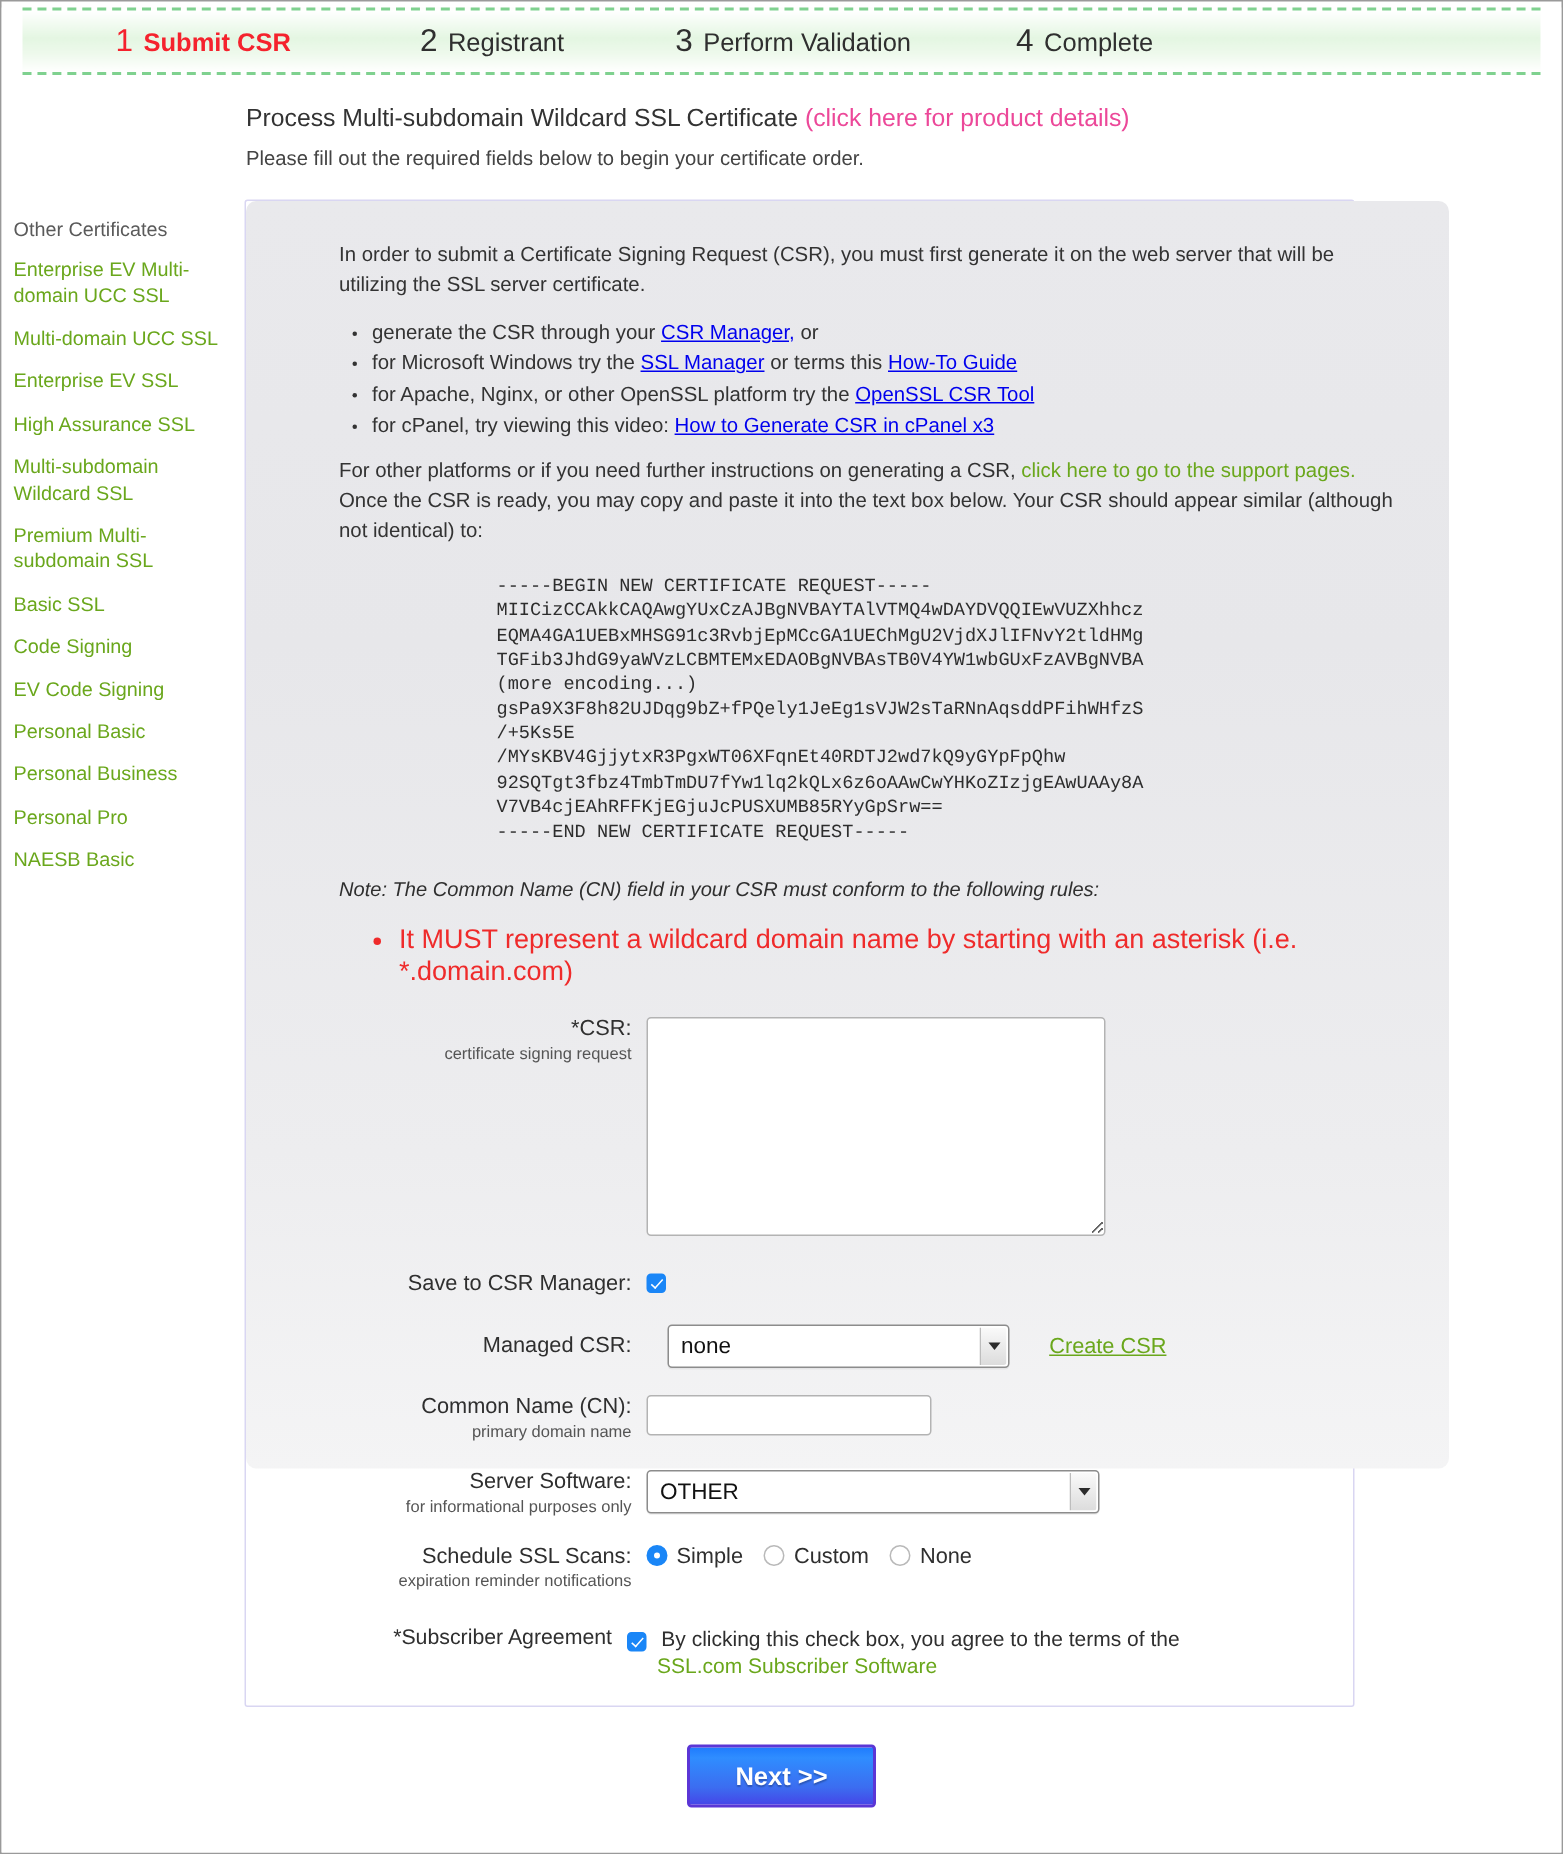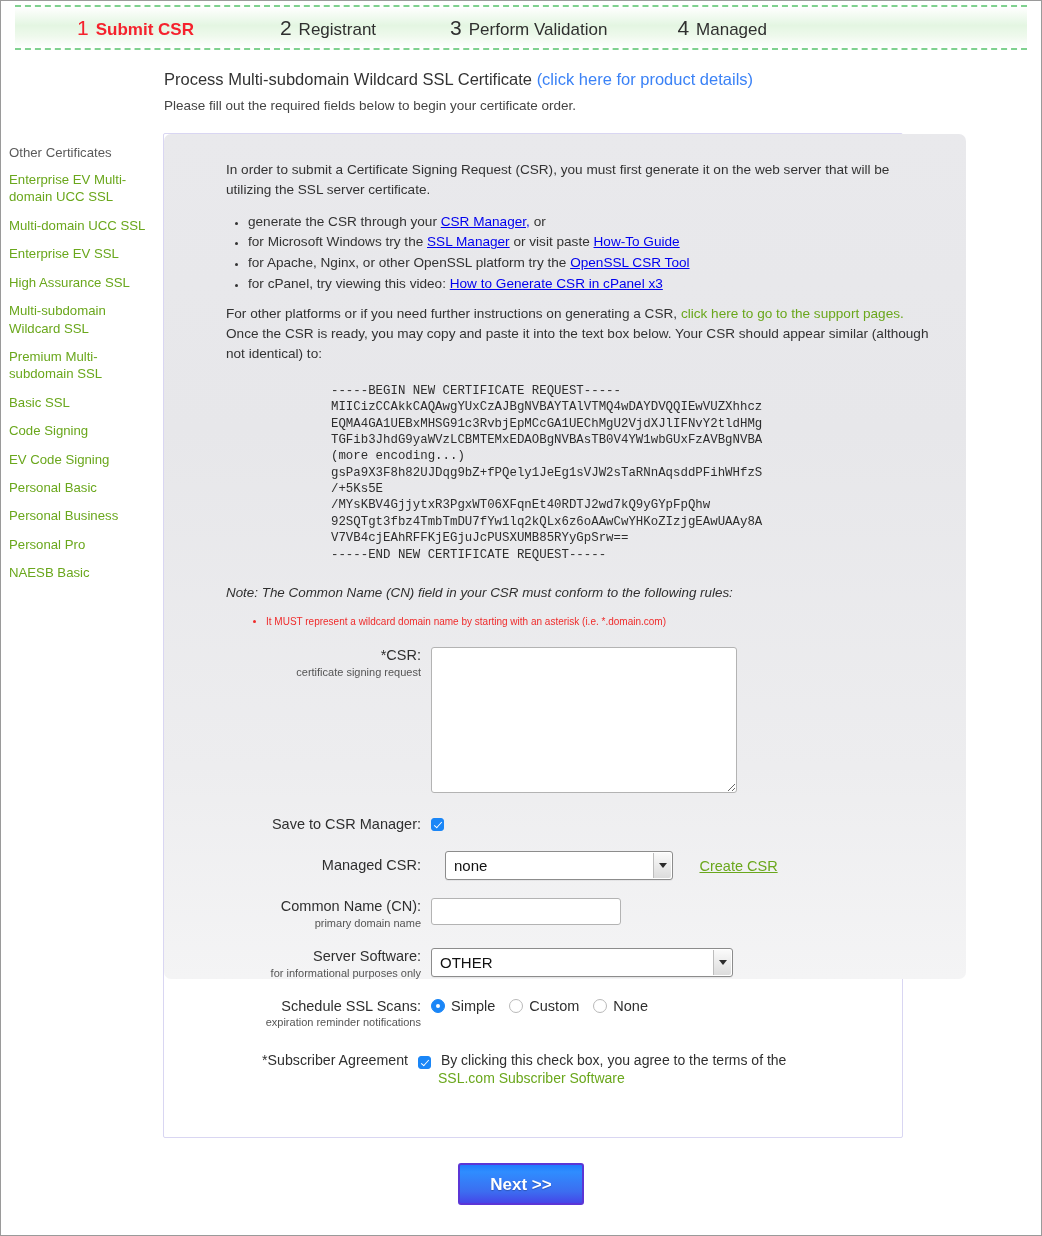--- a/index.html
+++ b/index.html
@@ -34,21 +34,21 @@
   }
   .step .lbl { font-size: 17px; color: #2f2f2f; }
   .step.active .num { color: #f5222d; }
   .step.active .lbl { color: #f5222d; font-weight: bold; }
   .step:nth-child(2) { margin-right: 74px; }
   .step:nth-child(3) { margin-right: 70px; }
 
   
   .head-wrap { padding: 19px 0 0 163px; }
   .title { font-size: 16.5px; color: #333; font-weight: 400; line-height: 1.25; }
-  .title a { color: #3b82f6; text-decoration: none; }
+  .title a { color: #ec4899; text-decoration: none; }
   .subtitle { font-size: 13.5px; color: #444; margin-top: 8px; }
 
   
   .panel {
     position: absolute;
     left: 162px; top: 128px; width: 740px; height: 1005px;
     background: #fff;
     border: 1px solid #d9d6f2;
     border-radius: 2px;
   }
@@ -70,21 +70,21 @@
     font-family: "Liberation Mono", "DejaVu Sans Mono", monospace;
     font-size: 12.4px;
     line-height: 1.32;
     color: #2d2d2d;
     margin: 19px 0 0 105px;
     white-space: pre;
   }
 
   .note { font-style: italic; font-size: 13.4px; color: #2f2f2f; margin-top: 22px; }
   ul.rednote { margin: 16px 0 0 22px; padding-left: 18px; }
-  ul.rednote li { color: #ef2b2b; font-size: 10px; }
+  ul.rednote li { color: #ef2b2b; font-size: 18px; }
 
   
   .form { margin-top: 20px; }
   .row { display: flex; align-items: flex-start; margin-bottom: 0; }
   .lab {
     width: 205px; text-align: right; padding-right: 10px;
     font-size: 14.5px; color: #2f2f2f; line-height: 1.15;
   }
   .lab .sub { display: block; font-size: 11px; color: #555; margin-top: 2px; }
   .ctl { padding-left: 0; }
@@ -148,21 +148,21 @@
     width: 190px; height: 27px;
     border: 1px solid #b3b3b3; border-radius: 3px;
     background: #fff; font-size: 13px; padding: 0 5px;
     font-family: "Liberation Sans", sans-serif; outline: none;
   }
 
   .row-srv { margin-top: 19px; align-items: flex-start; }
   .row-scan { margin-top: 18px; align-items: flex-start; }
 
   .radios { display: flex; align-items: center; gap: 0; }
-  .radopt { display: flex; align-items: center; margin-right: 14px; }
+  .radopt { display: flex; align-items: flex-start; margin-right: 14px; }
   .rb {
     -webkit-appearance: none; appearance: none;
     width: 14px; height: 14px; border-radius: 50%;
     border: 1px solid #b9b9b9; background: #fff;
     margin: 0 6px 0 0; position: relative; cursor: pointer;
   }
   .rb:checked { background: #1a86f7; border-color: #1a86f7; }
   .rb:checked::after {
     content: ""; position: absolute; left: 4px; top: 4px;
     width: 4px; height: 4px; border-radius: 50%; background: #fff;
@@ -210,21 +210,21 @@
     <div class="step">
       <span class="num">2</span>
       <span class="lbl">Registrant</span>
     </div>
     <div class="step">
       <span class="num">3</span>
       <span class="lbl">Perform Validation</span>
     </div>
     <div class="step">
       <span class="num">4</span>
-      <span class="lbl">Managed</span>
+      <span class="lbl">Complete</span>
     </div>
   </div>
 
   <div class="head-wrap">
     <div class="title">
       <span>Process Multi-subdomain Wildcard SSL Certificate</span>
       <a href="#">(click here for product details)</a>
     </div>
     <div class="subtitle">Please fill out the required fields below to begin your certificate order.</div>
   </div>
@@ -249,21 +249,21 @@
   <div class="panel">
     <div class="graybox">
 
       <div class="para">In order to submit a Certificate Signing Request (CSR), you must first generate it on the web server that will be utilizing the SSL server certificate.</div>
 
       <ul class="bullets">
         <li>
           <span>generate the CSR through your </span><a href="#">CSR Manager,</a><span> or</span>
         </li>
         <li>
-          <span>for Microsoft Windows try the </span><a href="#">SSL Manager</a><span> or visit paste </span><a href="#">How-To Guide</a>
+          <span>for Microsoft Windows try the </span><a href="#">SSL Manager</a><span> or terms this </span><a href="#">How-To Guide</a>
         </li>
         <li>
           <span>for Apache, Nginx, or other OpenSSL platform try the </span><a href="#">OpenSSL CSR Tool</a>
         </li>
         <li>
           <span>for cPanel, try viewing this video: </span><a href="#">How to Generate CSR in cPanel x3</a>
         </li>
       </ul>
 
       <div class="para para2">

